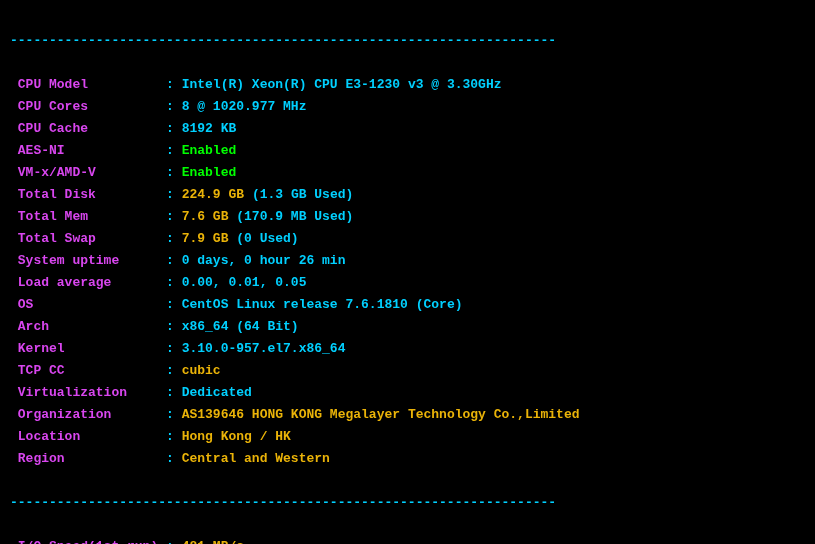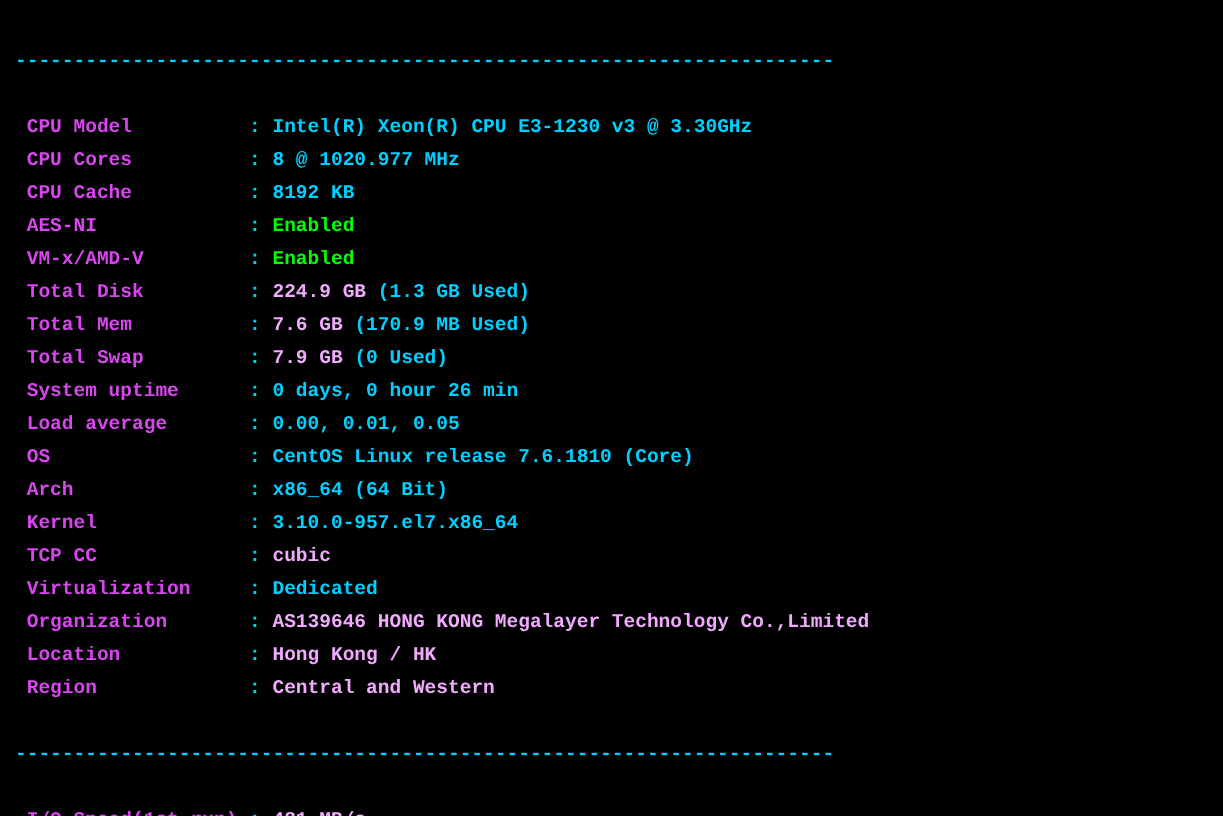--- a/index.html
+++ b/index.html
@@ -13,21 +13,21 @@
     width: 815px;
     height: 544px;
     overflow: hidden;
     font-weight: bold;
   }
   .terminal {
     padding: 8px 10px;
     white-space: pre;
   }
   .green { color: #00ff00; text-align: right; }
-  .yellow{ color: #f0abfc; }
+  .yellow{ color: #eab308; }
   .cyan  { color: #00d0ff; }
   .white { color: #d946ef; }
   .divider { color: #00d0ff; letter-spacing: 0; }
   .row { display: block; }
 </style>
 </head>
 <body>
 
 <div class="terminal">
 <span class="row divider">----------------------------------------------------------------------</span>

